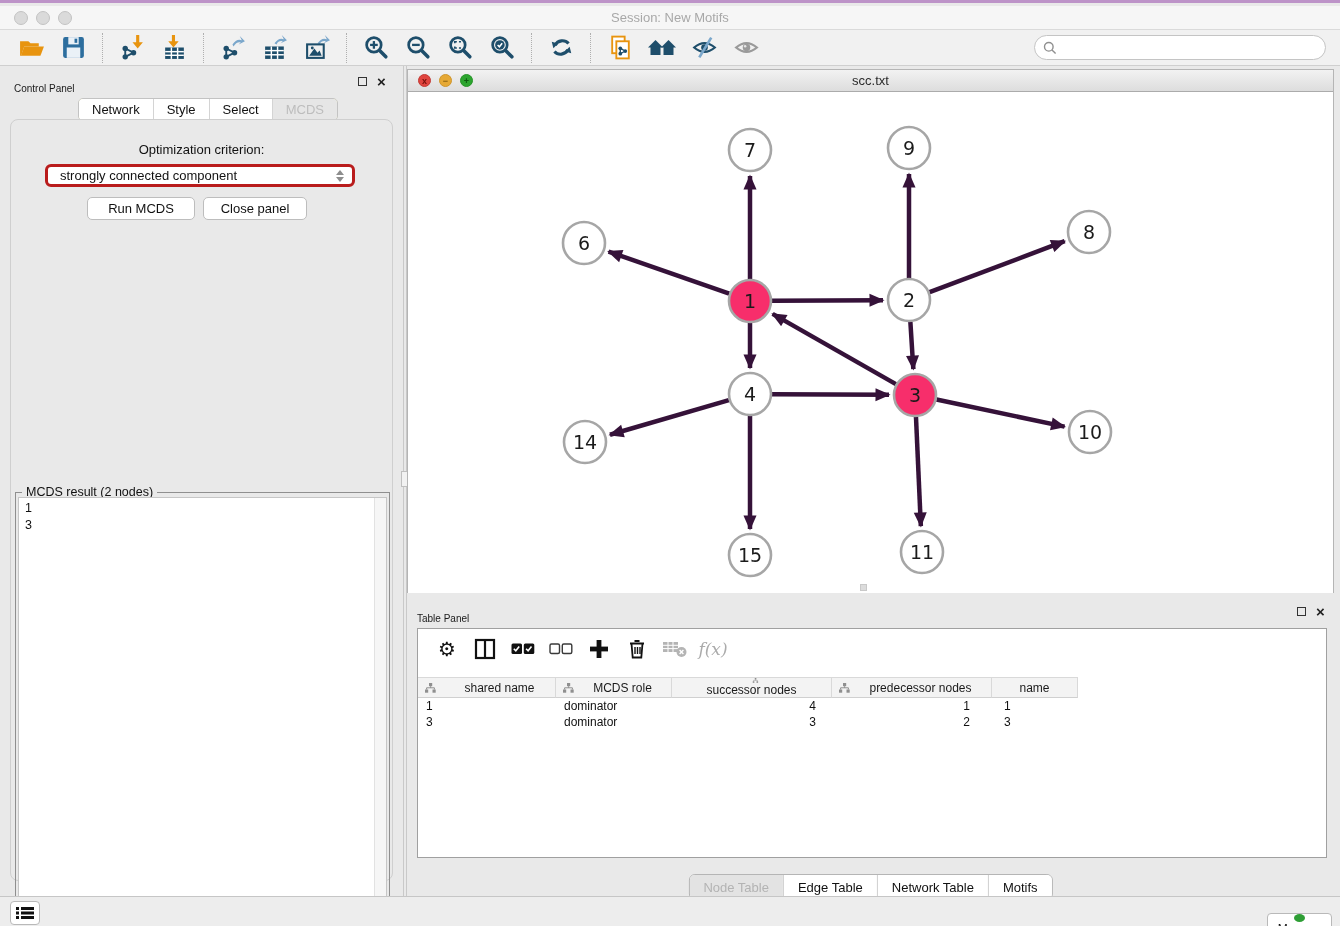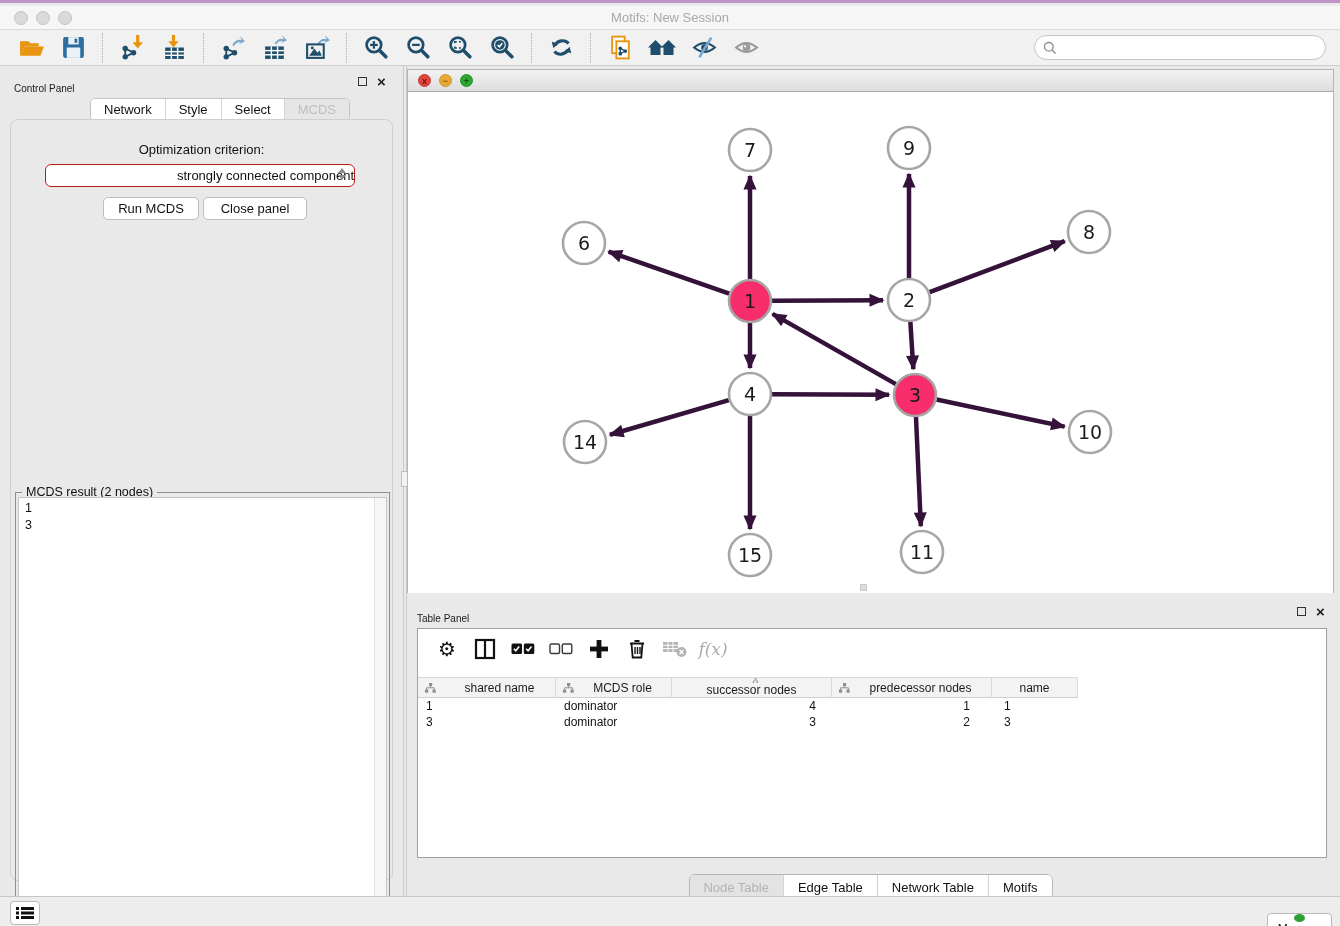--- a/index.html
+++ b/index.html
@@ -21,27 +21,27 @@
   .tb-spacer { flex:1; }
   .searchbox { width:292px; height:25px; background:#FFFFFF; border:1px solid #C4C4C4; border-radius:13px; display:flex; align-items:center; padding:0 8px; margin-right:4px; }
   .searchbox input { border:none; outline:none; flex:1; font-size:12px; margin-left:5px; background:transparent; }
 
   
   .control-panel { position:absolute; left:0; top:63px; width:403px; height:830px; background:#E9E9E9; }
   .panel-title { position:absolute; left:14px; top:9px; font-size:10px; color:#1A1A1A;margin-top:8px; }
   .panel-chrome { position:absolute; top:10px; display:flex; gap:10px; align-items:center; }
   .chrome-float { width:9px; height:9px; border:1.6px solid #333; }
   .chrome-close { font-size:15px; font-weight:bold; color:#222; line-height:11px; }
-  .cp-tabs { position:absolute; left:78px; top:32px; display:inline-flex; border:1px solid #C3C3C3; border-radius:5px; overflow:hidden; background:#fef9c3;margin-left:12px; }
+  .cp-tabs { position:absolute; left:78px; top:32px; display:inline-flex; border:1px solid #C3C3C3; border-radius:5px; overflow:hidden; background:#fef9c3; }
   .cp-tab { padding:3px 13px; font-size:13px; color:#111; background:#fff; border-left:1px solid #D4D4D4; }
   .cp-tab:first-child { border-left:none; }
   .cp-tab.selected { background:#E6E6E6; color:#BDBDBD; }
   .cp-box { position:absolute; left:10px; top:53px; width:383px; height:762px; background:#E9E9E9; border:1px solid #CFCFCF; border-radius:8px; }
   .opt-label { position:absolute; left:0; width:100%; top:22px; text-align:center; font-size:13px; color:#111; }
-  .combo { position:absolute; left:34px; top:44px; width:310px; height:23px; background:#fff; border:1px solid #b91c1c; border-radius:6px; font-size:13px; color:#111; display:flex; align-items:center; padding-left:12px;justify-content:flex-end; }
+  .combo { position:absolute; left:34px; top:44px; width:310px; height:23px; background:#fff; border:3px solid #b91c1c; border-radius:6px; font-size:13px; color:#111; display:flex; align-items:center; padding-left:12px; }
   .combo-arrows { position:absolute; right:8px; top:3px; display:flex; flex-direction:column; gap:2px; align-items:center; }
   .tri-up { width:0; height:0; border-left:4px solid transparent; border-right:4px solid transparent; border-bottom:5px solid #8D8D8D; }
   .tri-down { width:0; height:0; border-left:4px solid transparent; border-right:4px solid transparent; border-top:5px solid #8D8D8D; }
   .cp-btn { position:absolute; top:77px; height:23px; background:#FFFFFF; border:1px solid #BDBDBD; border-radius:5px; font-size:13px; color:#111; display:flex; align-items:center; justify-content:center; }
   .mcds-fieldset { position:absolute; left:4px; top:372px; width:375px; height:487px; border:1px solid #8F8F8F; }
   .mcds-legend { position:absolute; left:6px; top:-8px; background:#E9E9E9; padding:0 4px; font-size:12.5px; color:#111; }
   .mcds-textarea { position:absolute; left:2px; top:4px; right:2px; bottom:2px; background:#FFFFFF; border:1px solid #C6C6C6; }
   .mcds-scroll { position:absolute; right:0; top:0; bottom:0; width:12px; background:#F6F6F6; border-left:1px solid #E2E2E2; }
   .mcds-text { position:absolute; left:6px; top:2px; font-size:12.5px; line-height:17px; color:#111; white-space:pre; font-family:"Liberation Sans","DejaVu Sans",sans-serif; }
 
@@ -93,21 +93,21 @@
 <body>
 
 <div id="frame">
 
   <div class="titlebar">
     <div class="tl-group">
       <span class="tl"></span>
       <span class="tl"></span>
       <span class="tl"></span>
     </div>
-    <div class="main-title">Motifs: New Session</div>
+    <div class="main-title">Session: New Motifs</div>
   </div>
 
   <div class="toolbar">
     <span class="tb-icon">
       <svg width="27" height="27" viewBox="0 0 26 26">
           <path d="M2 7h8l2 2h8v3H6L3 21H2z" fill="#E8940F"></path>
           <path d="M6 12h19l-3.4 9H2.8z" fill="#E8940F"></path>
         </svg>
     </span>
     <span class="tb-icon">
@@ -283,21 +283,21 @@
     </div>
     <div class="cp-box">
       <div class="opt-label">Optimization criterion:</div>
       <div class="combo">
         <span>strongly connected component</span>
         <span class="combo-arrows">
             <span class="tri-up"></span>
             <span class="tri-down"></span>
           </span>
       </div>
-      <div class="cp-btn" style="left:92px; width:96px;">Run MCDS</div>
+      <div class="cp-btn" style="left:76px; width:108px;">Run MCDS</div>
       <div class="cp-btn" style="left:192px; width:104px;">Close panel</div>
       <div class="mcds-fieldset">
         <span class="mcds-legend">MCDS result (2 nodes)</span>
         <div class="mcds-textarea">
           <pre class="mcds-text">1
 3</pre>
           <div class="mcds-scroll"></div>
         </div>
       </div>
     </div>
@@ -307,20 +307,21 @@
     <div class="splitter-grip"></div>
   </div>
 
   <div class="netwin">
     <div class="netwin-titlebar">
       <div class="mini-tl" style="left:10px;">
         <span class="mtl red">x</span>
         <span class="mtl yellow">−</span>
         <span class="mtl green">+</span>
       </div>
+      <div class="netwin-title">scc.txt</div>
     </div>
     <div class="net-canvas">
       <svg id="graph-svg" width="925" height="501" viewBox="0 0 925 501">
         <defs>
           <marker id="arrowhead" viewBox="0 0 16 14" refX="14" refY="7" markerWidth="16" markerHeight="14" markerUnits="userSpaceOnUse" orient="auto">
             <path id="arrow-path" d="M0.5,0.5 L15.5,7 L0.5,13.5 Z" fill="#351239"></path>
           </marker>
         </defs>
       <line x1="342" y1="187" x2="342" y2="84" stroke="#351239" stroke-width="4.5" marker-end="url(#arrowhead)"></line>
           <line x1="321.23121807335133" y1="201.7434376400866" x2="200.54492409513023" y2="159.5759373344431" stroke="#351239" stroke-width="4.5" marker-end="url(#arrowhead)"></line>

